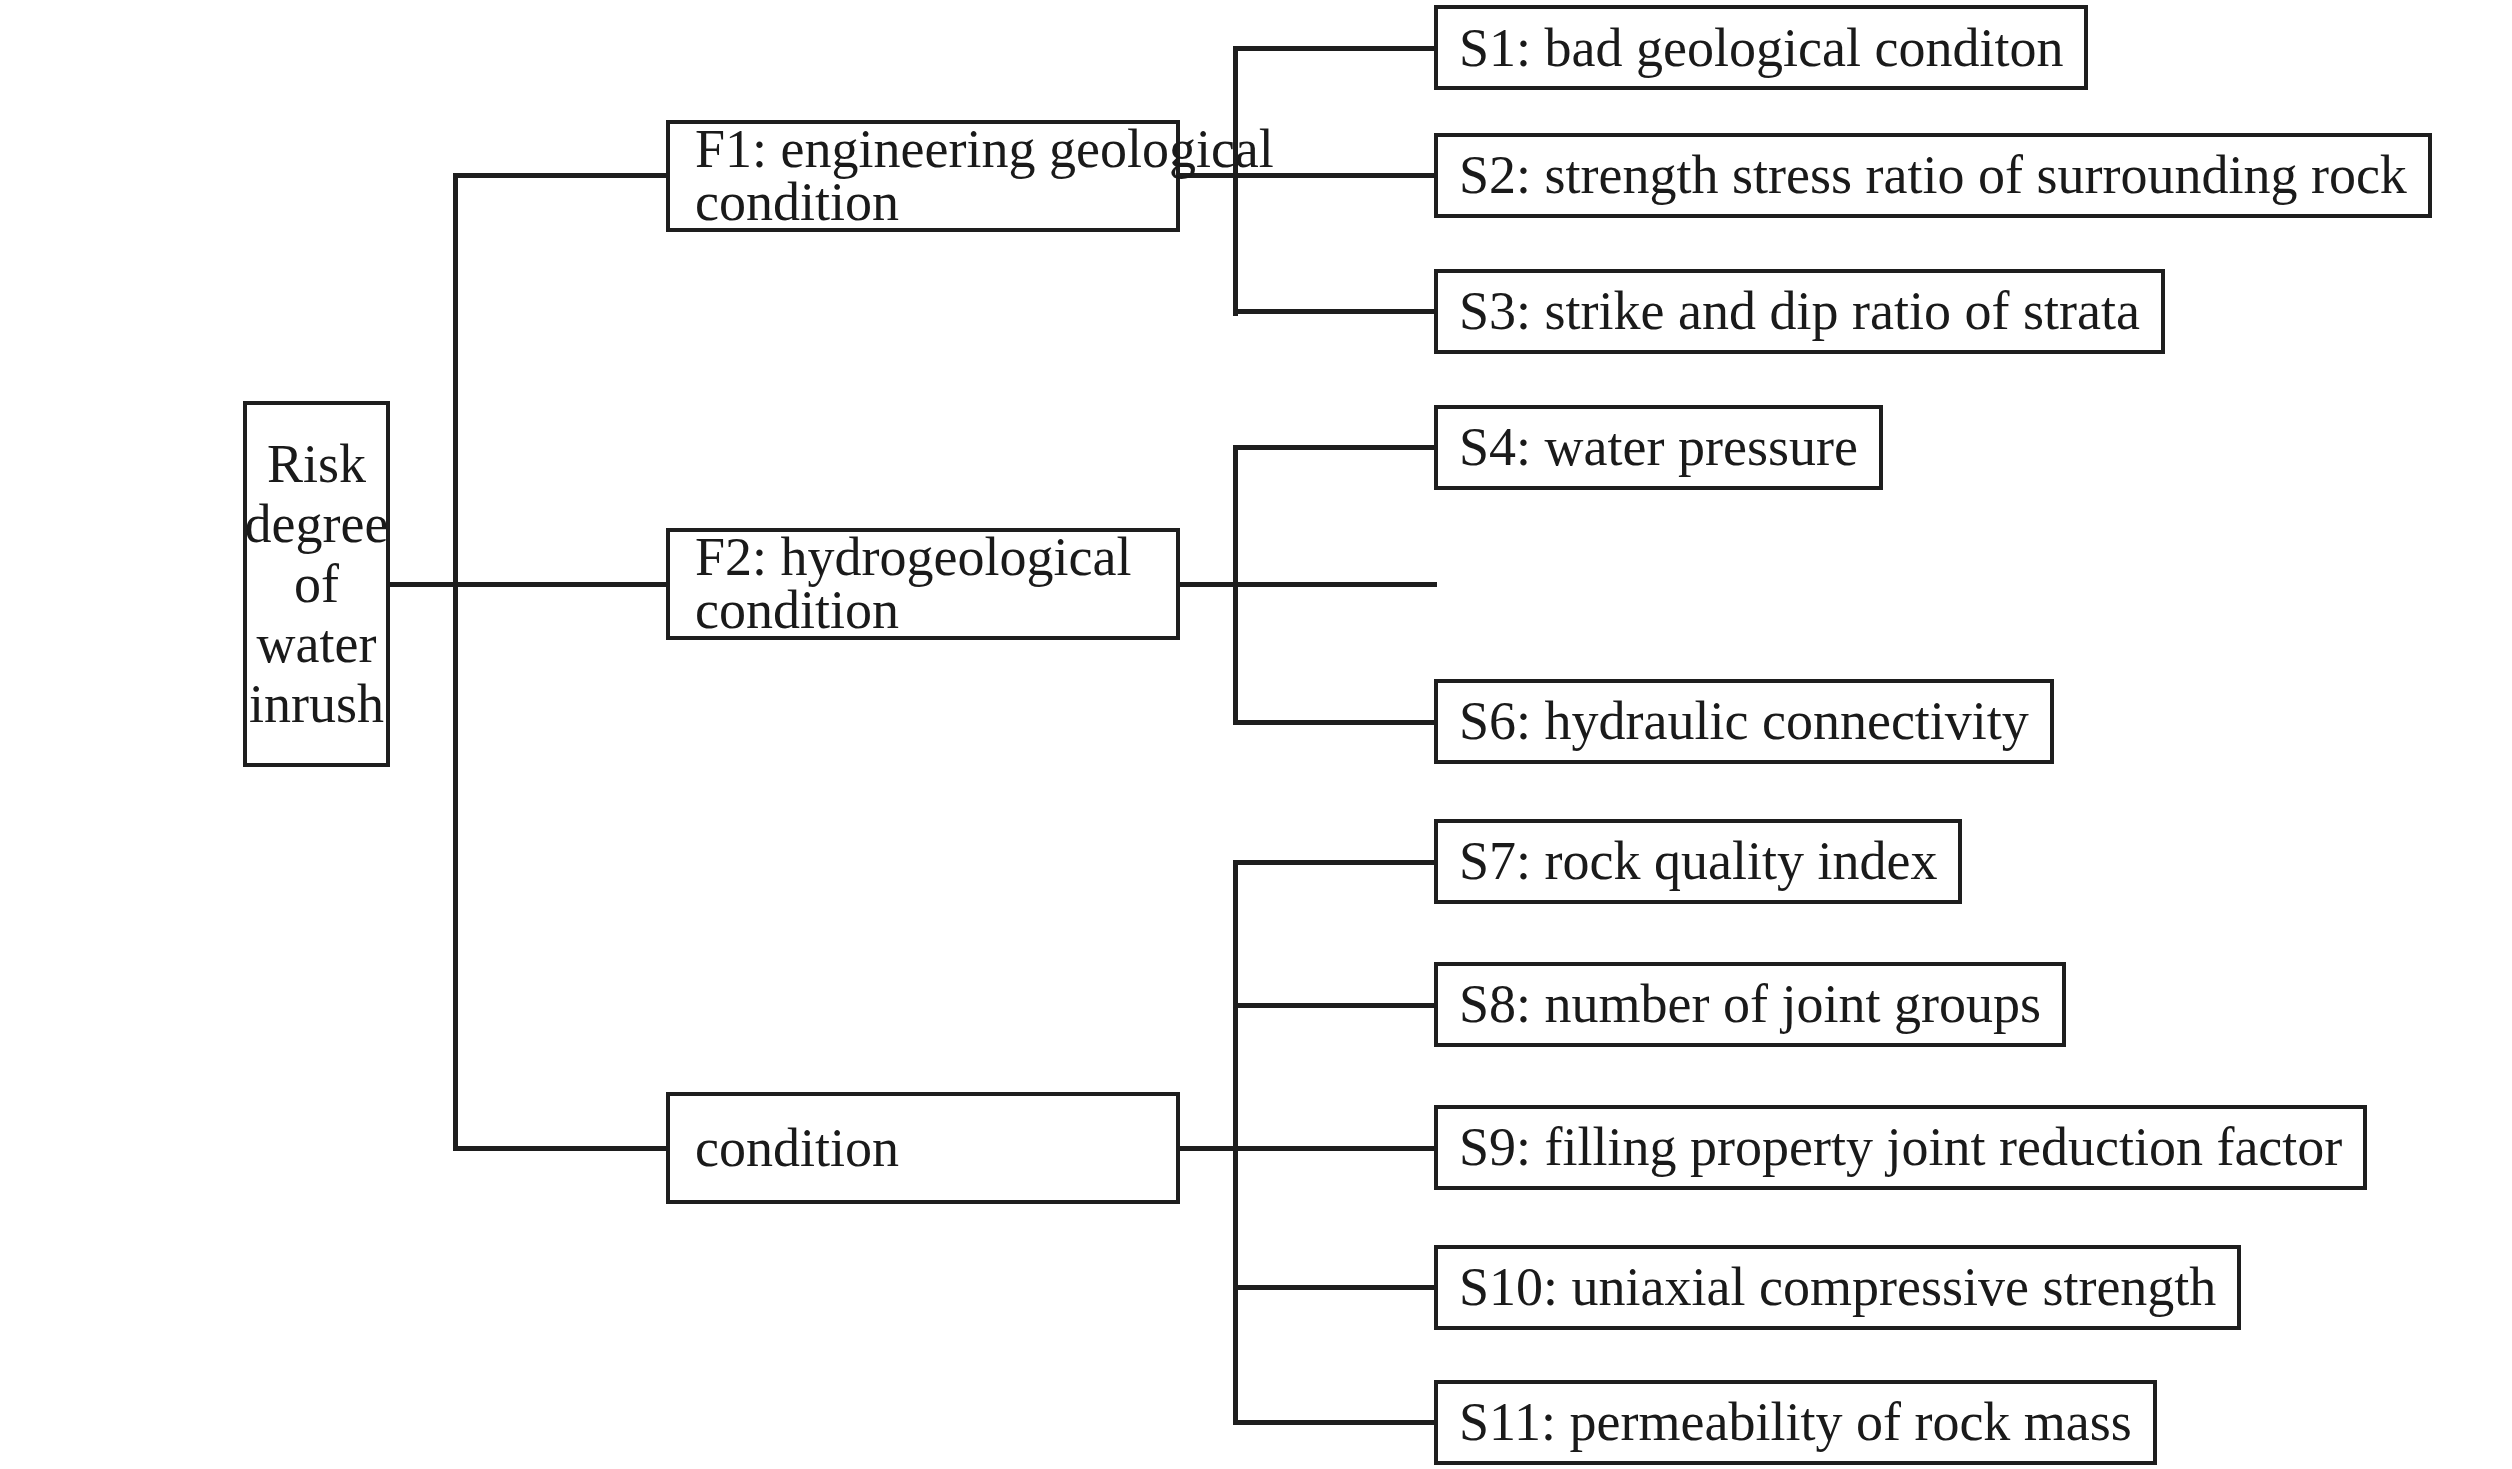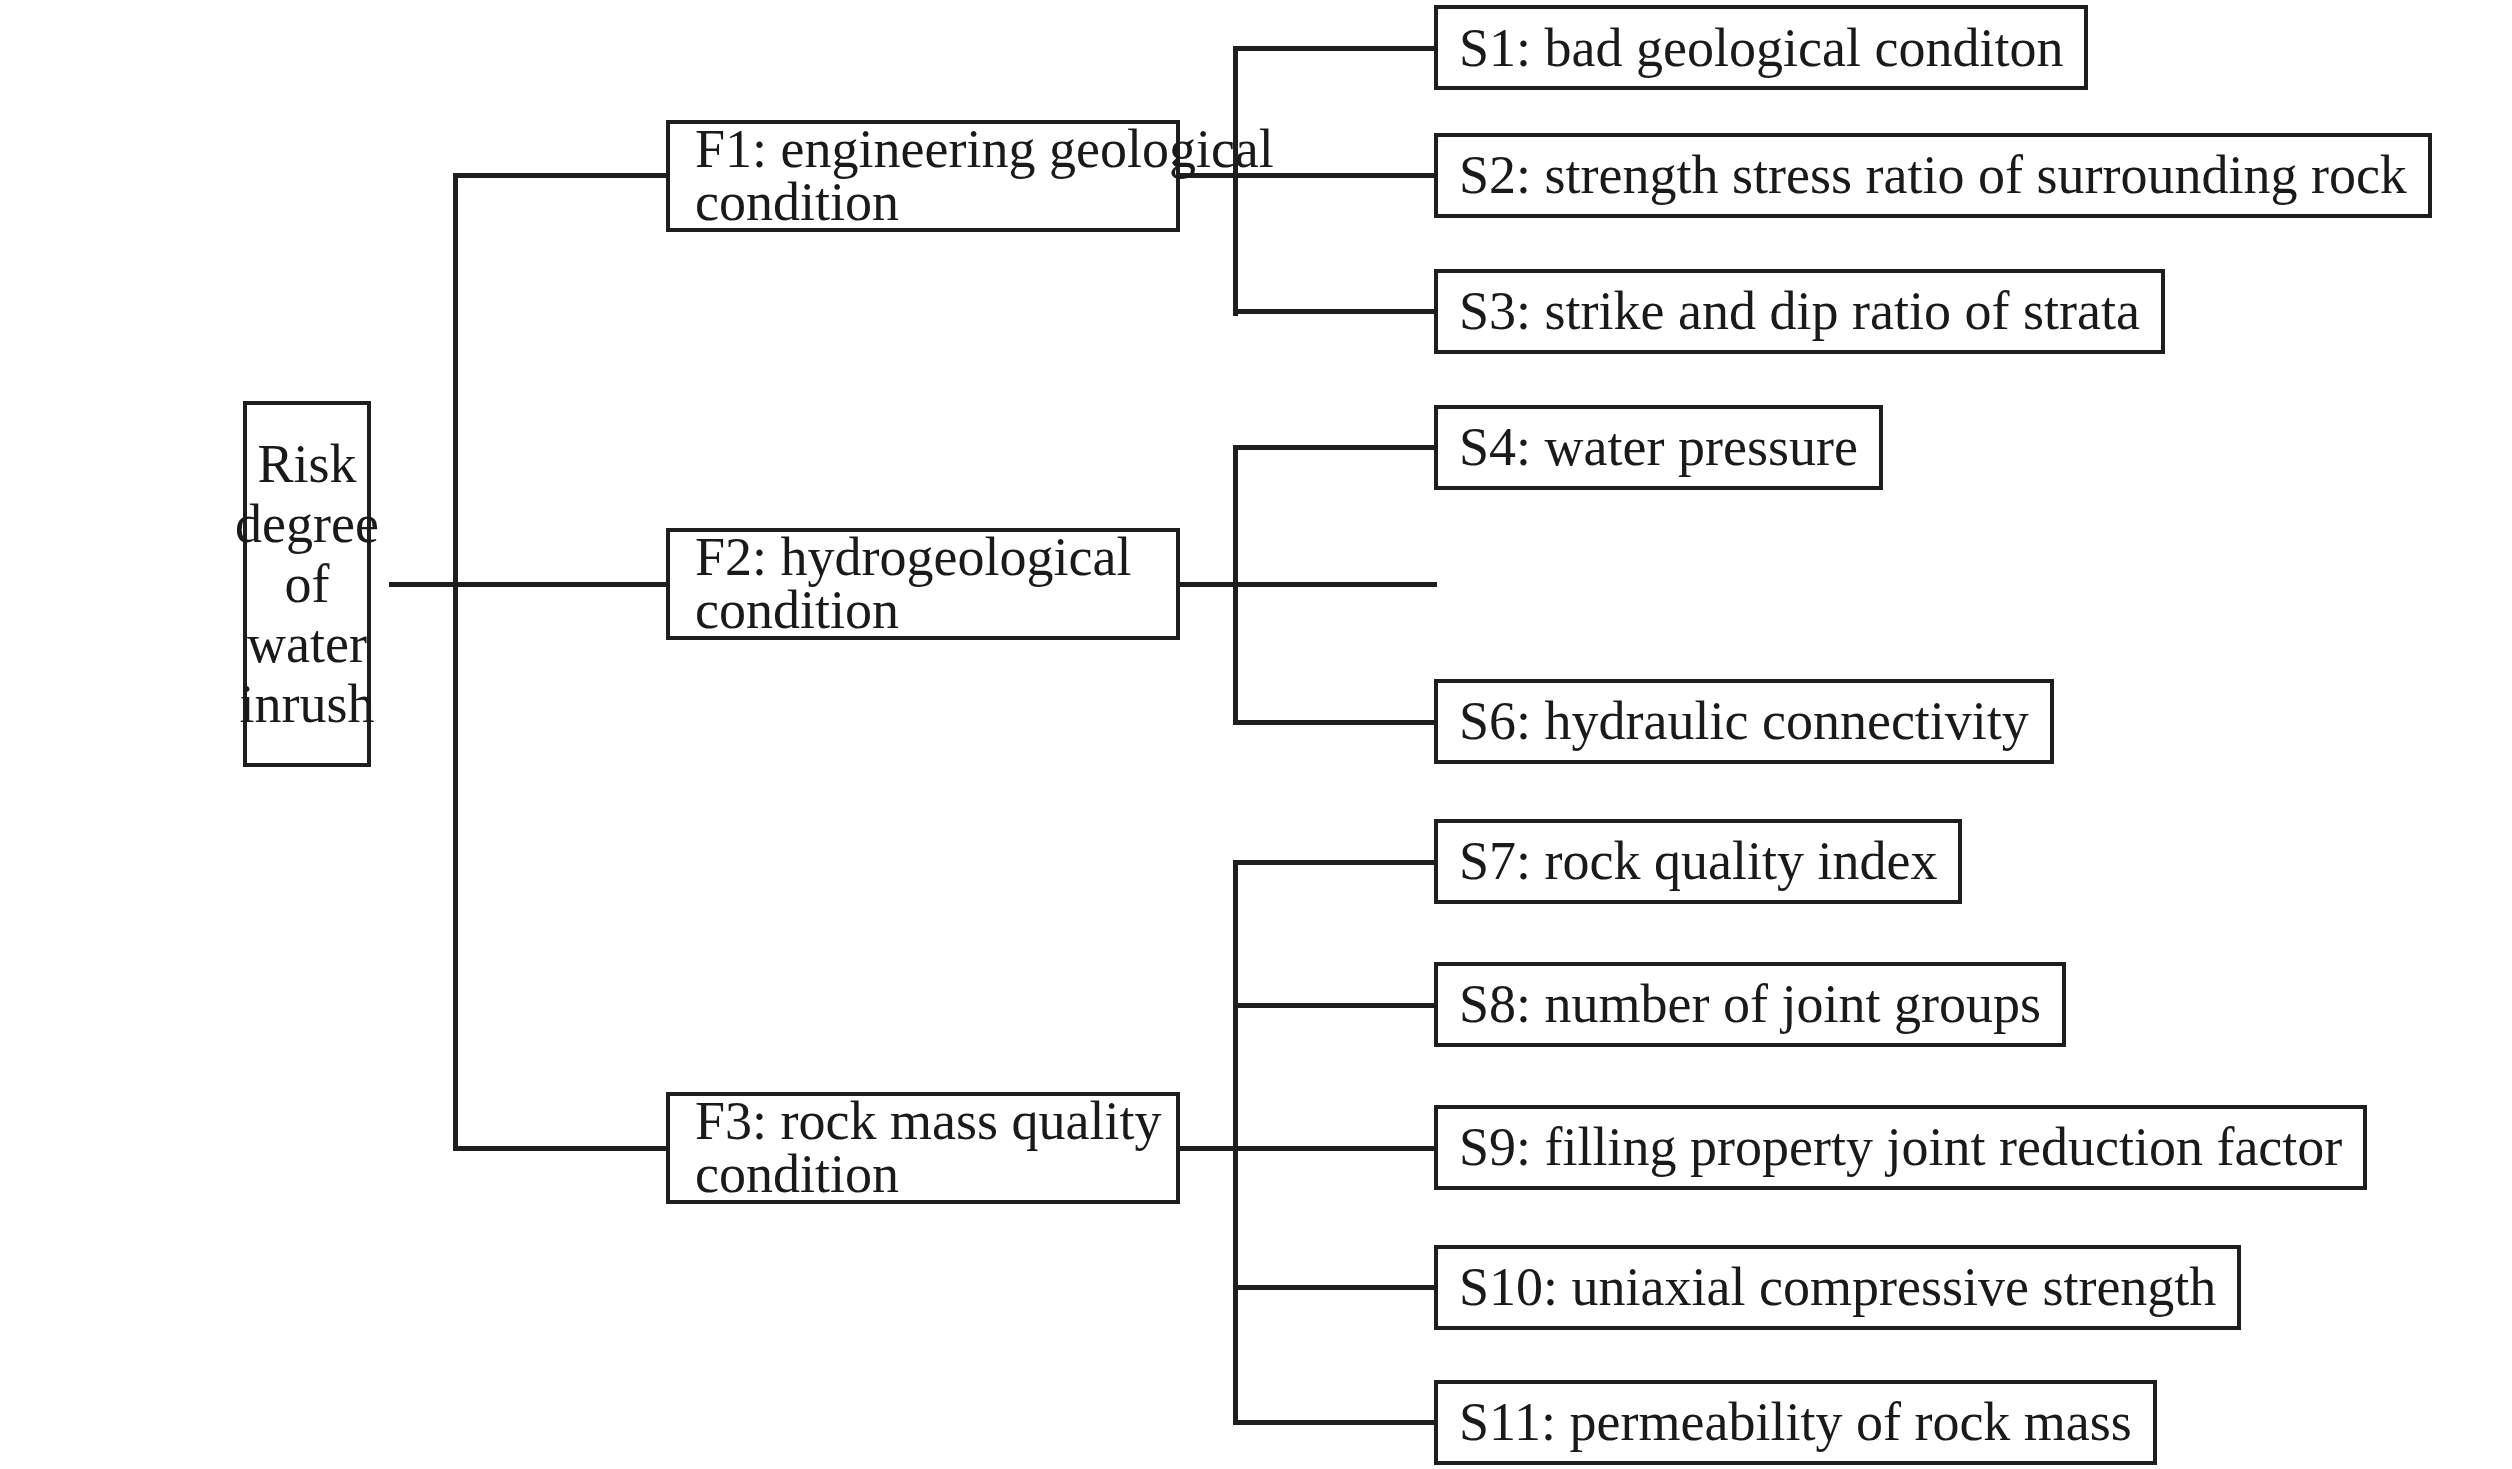--- a/index.html
+++ b/index.html
@@ -24,21 +24,21 @@
     background: #ffffff;
     border: 4.7px solid #1e1e1e;
     display: flex;
     align-items: center;
     font-size: 54px;
     line-height: 1.3;
     white-space: nowrap;
   }
   .root {
     left: 243px; top: 401px;
-    width: 128px; height: 366px;
+    width: 147px; height: 366px;
     justify-content: center;
     text-align: center;
   }
   .root .stack { display: block; }
   .root .stack span { display: block; line-height: 60px; }
   .factor {
     left: 666px;
     width: 514px; height: 112px;
     padding-left: 25px;
   }
@@ -111,21 +111,20 @@
     </div>
   </div>
   <div class="node factor f2">
     <div class="stack">
       <span>F2: hydrogeological</span>
       <span>condition</span>
     </div>
   </div>
   <div class="node factor f3">
     <div class="stack">
-      <span>F3: rock mass quality</span>
       <span>condition</span>
     </div>
   </div>
 
   <div class="node sub s1">
       <span>S1: bad geological conditon</span>
     </div>
   <div class="node sub s2">
       <span>S2: strength stress ratio of surrounding rock</span>
     </div>

